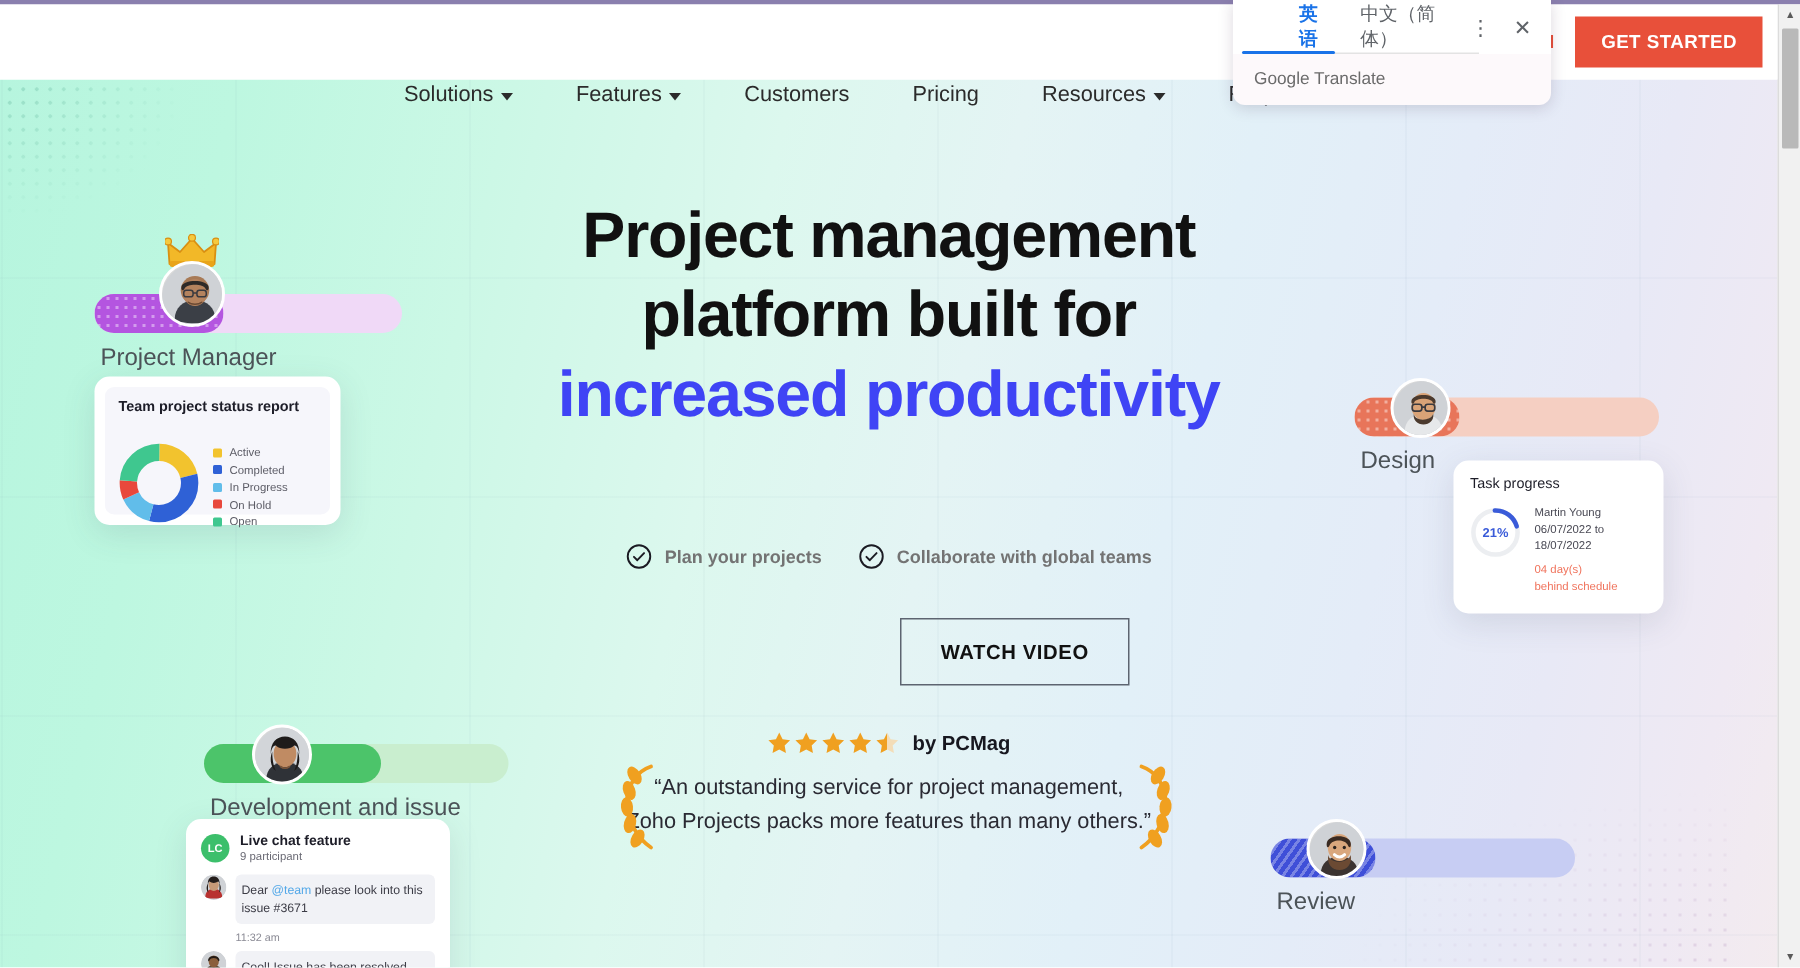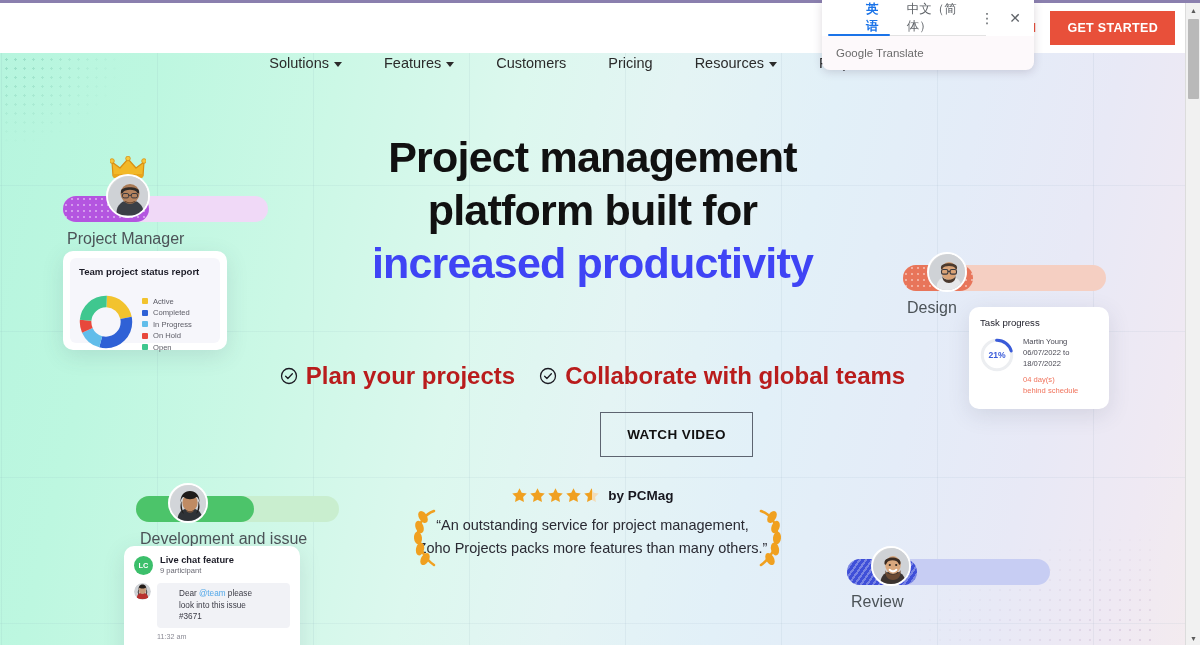--- a/index.html
+++ b/index.html
@@ -155,21 +155,21 @@
   }
   .headline .accent { color: #3f44f5; }
 
   
   .features {
     position: absolute; top: 362px; left: 0; width: 1185px;
     display: flex; justify-content: center; align-items: center; gap: 24px;
     z-index: 3;
   }
   .feat { display: flex; align-items: center; gap: 8px; }
-  .feat-label { font-size: 24px; font-weight: 700; color: #b91c1c; }
+  .feat-label { font-size: 12px; font-weight: 700; color: #737373; }
   .check-ic { width: 18px; height: 18px; display: block; }
 
   
   .watch-btn {
     position: absolute; top: 412px; left: 600px; width: 153px; height: 45px;
     border: 1.6px solid #5d6470; background: transparent;
     font-size: 13.5px; font-weight: 700; letter-spacing: .4px; color: #111;
     cursor: pointer; z-index: 3; font-family: "Liberation Sans", sans-serif;
   }
 
@@ -224,21 +224,21 @@
   .chat-badge {
     width: 19px; height: 19px; border-radius: 50%; background: #3cbf6b;
     color: #fff; font-size: 7.4px; font-weight: 700;
     display: flex; align-items: center; justify-content: center;
   }
   .chat-name { font-size: 9.3px; font-weight: 700; color: #1d1d28; }
   .chat-sub { font-size: 7.6px; color: #6a6a74; margin-top: 1px; }
   .msg-row { display: flex; gap: 6px; margin-top: 8px; }
   .msg-av { width: 17px; height: 17px; border-radius: 50%; flex: 0 0 17px; overflow: hidden; }
   .bubble {
-    background: #f1f2f6; border-radius: 4px; padding: 5px 22px;
+    background: #f1f2f6; border-radius: 4px; padding: 5px 4px;
     font-size: 8.2px; color: #3c3c46; line-height: 11.5px; flex: 1;
   }
   .mention { color: #53a8e8; }
   .msg-time { font-size: 7.2px; color: #8b8b95; margin: 4px 0 0 23px; }
 
   
   .testimonial { position: absolute; left: 0; top: 487px; width: 1185px; text-align: center; z-index: 3; }
   .rating-row {
     display: flex; align-items: center; justify-content: center; gap: 8px;
   }

